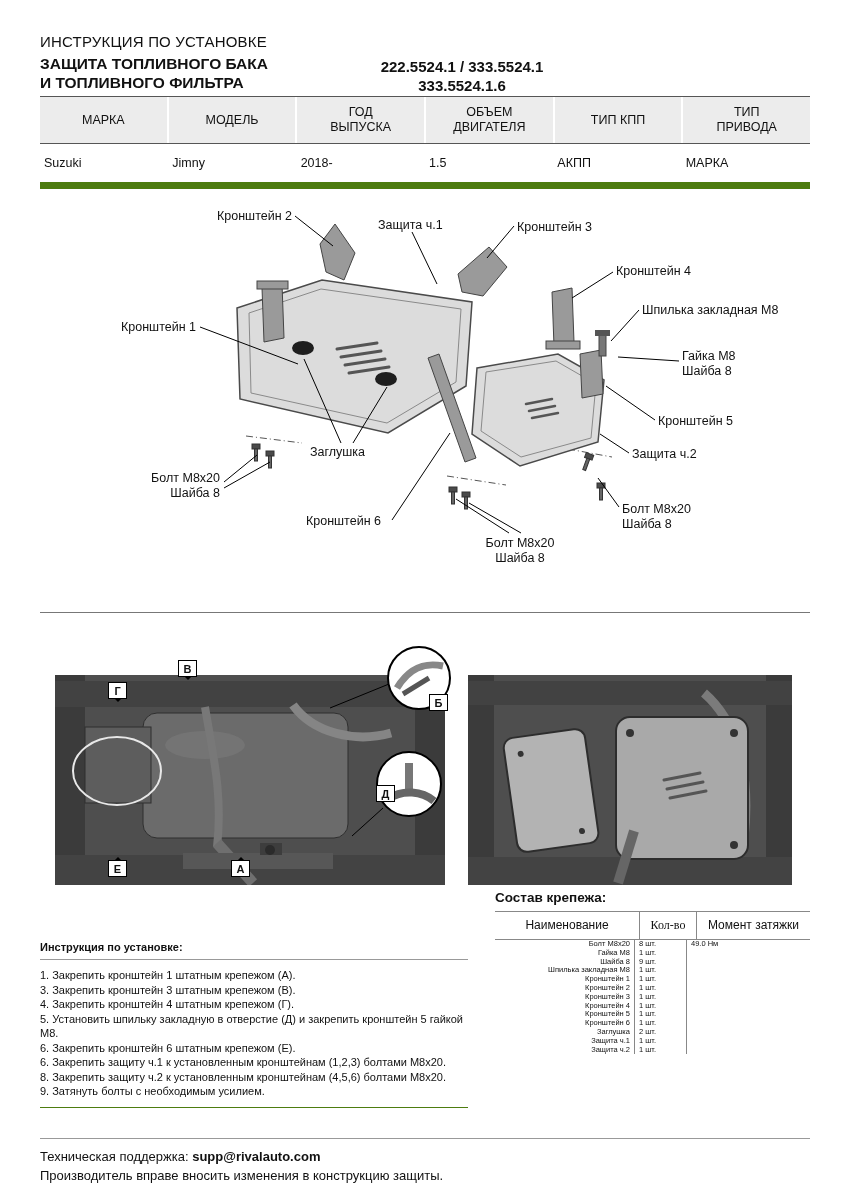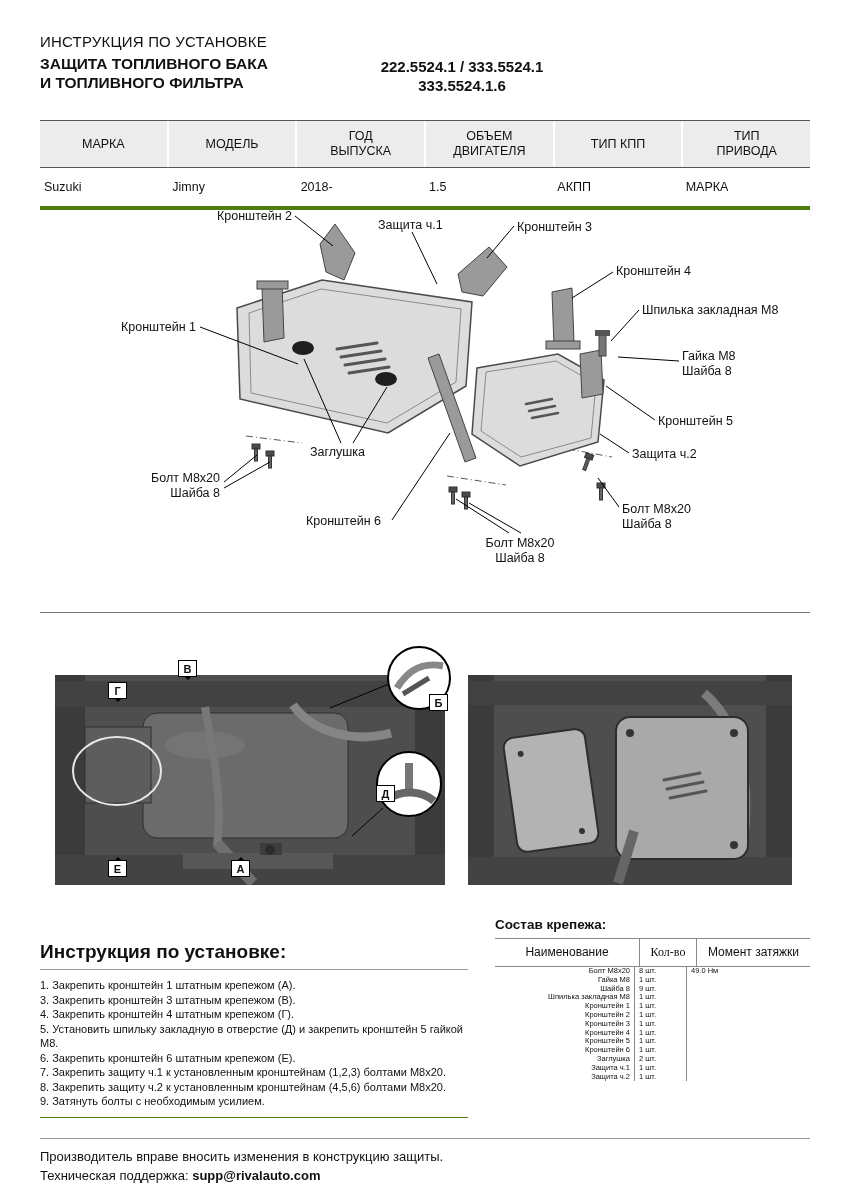--- a/index.html
+++ b/index.html
@@ -5,21 +5,21 @@
   html,body{margin:0;padding:0;background:#ffffff;}
   .page{position:relative;width:849px;height:1200px;background:#fff;font-family:"Liberation Sans",sans-serif;color:#111;overflow:hidden;}
 
   
   .header-left{position:absolute;left:40px;top:33px;}
   .h-line1{font-size:15px;letter-spacing:.2px;margin-bottom:4px;}
   .h-line2{font-size:15.5px;font-weight:700;line-height:19px;}
   .header-right{position:absolute;left:342px;top:57px;width:240px;text-align:center;font-weight:700;font-size:15px;line-height:19px;}
 
   
-  .vtable{position:absolute;left:40px;top:120px;width:770px;border-top:1px solid #555;border-bottom:4px solid #4d7c0f;}
+  .vtable{position:absolute;left:40px;top:96px;width:770px;border-top:1px solid #555;border-bottom:7px solid #4d7c0f;}
   .vhead{display:flex;border-bottom:1px solid #555;}
   .vh-cell{flex:1;background:#ececec;border-left:2px solid #fff;min-height:34px;padding:6px 4px;display:flex;align-items:center;justify-content:center;text-align:center;font-size:12.5px;white-space:pre-line;line-height:15px;}
   .vh-cell:first-child{border-left:none;}
   .vrow{display:flex;}
   .vr-cell{flex:1;padding:12px 4px;text-align:left;font-size:12.5px;}
 
   
   .diagram{position:absolute;left:0;top:196px;width:849px;height:408px;}
   .diagram svg{position:absolute;left:0;top:0;}
   .dlabel{position:absolute;font-size:12.5px;line-height:15px;white-space:pre-line;}
@@ -33,26 +33,26 @@
   .overlay-lines{position:absolute;left:0;top:0;width:849px;height:250px;pointer-events:none;z-index:2;}
   .callout{position:absolute;width:17px;height:15px;background:#fff;border:1px solid #000;font-size:11px;font-weight:700;display:flex;align-items:center;justify-content:center;z-index:4;}
   .arr-down::after{content:"";position:absolute;left:50%;top:100%;margin-left:-4px;border:4px solid transparent;border-top-color:#000;}
   .arr-up::after{content:"";position:absolute;left:50%;bottom:100%;margin-left:-4px;border:4px solid transparent;border-bottom-color:#000;}
   .mag{position:absolute;border-radius:50%;background:#fff;border:2px solid #000;overflow:hidden;z-index:3;}
   .mag-b{left:387px;top:-4px;width:60px;height:60px;}
   .mag-d{left:376px;top:101px;width:62px;height:62px;}
 
   
   .instructions{position:absolute;left:40px;top:941px;width:428px;}
-  .inst-title{font-weight:700;font-size:19px;margin-bottom:6px;}
+  .inst-title{font-weight:700;font-size:11px;margin-bottom:6px;}
   .inst-list{border-top:1px solid #999;border-bottom:1px solid #4d7c0f;padding:8px 0 8px 0;}
   .inst-step{font-size:11px;line-height:14.5px;}
 
   
-  .fasteners{position:absolute;left:495px;top:917px;width:315px;}
+  .fasteners{position:absolute;left:495px;top:890px;width:315px;}
   .fast-title{font-weight:700;font-size:13.5px;margin-bottom:6px;}
   .fast-head{display:flex;border-top:1px solid #888;border-bottom:1px solid #888;}
   .fh{padding:6px 2px;font-size:12px;text-align:center;}
   .fh-name{width:140px;border-right:1px solid #888;}
   .fh-qty{width:52px;border-right:1px solid #888;font-family:Liberation Serif, serif;}
   .fh-torque{flex:1;}
   .fr{display:flex;}
   .fc{font-size:7.5px;line-height:8.8px;padding:0 4px;}
   .fc-name{width:140px;text-align:right;border-right:1px solid #888;box-sizing:border-box;}
   .fc-qty{width:52px;text-align:left;border-right:1px solid #888;box-sizing:border-box;}
@@ -300,21 +300,21 @@
   </div>
 
   <div class="instructions">
     <div class="inst-title">Инструкция по установке:</div>
     <div class="inst-list">
       <div class="inst-step">1. Закрепить кронштейн 1 штатным крепежом (А).</div>
       <div class="inst-step">3. Закрепить кронштейн 3 штатным крепежом (В).</div>
       <div class="inst-step">4. Закрепить кронштейн 4 штатным крепежом (Г).</div>
       <div class="inst-step">5. Установить шпильку закладную в отверстие (Д) и закрепить кронштейн 5 гайкой М8.</div>
       <div class="inst-step">6. Закрепить кронштейн 6 штатным крепежом (Е).</div>
-      <div class="inst-step">7. Закрепить защиту ч.1 к установленным кронштейнам (1,2,3) болтами М8х20.</div>
+      <div class="inst-step">6. Закрепить защиту ч.1 к установленным кронштейнам (1,2,3) болтами М8х20.</div>
       <div class="inst-step">8. Закрепить защиту ч.2 к установленным кронштейнам (4,5,6) болтами М8х20.</div>
       <div class="inst-step">9. Затянуть болты с необходимым усилием.</div>
     </div>
   </div>
 
   <div class="fasteners">
     <div class="fast-title">Состав крепежа:</div>
     <div class="fast-head">
       <div class="fh fh-name">Наименование</div>
       <div class="fh fh-qty">Кол-во</div>
@@ -383,17 +383,17 @@
         </div>
       <div class="fr">
           <div class="fc fc-name">Защита ч.2</div>
           <div class="fc fc-qty">1 шт.</div>
           <div class="fc fc-torque"></div>
         </div>
     </div>
   </div>
 
   <div class="footer">
+    <div class="f-line"><span>Техническая поддержка: </span><span class="f-email">supp@rivalauto.com</span></div>
     <div class="f-line">Производитель вправе вносить изменения в конструкцию защиты.</div>
-    <div class="f-line"><span>Техническая поддержка: </span><span class="f-email">supp@rivalauto.com</span></div>
   </div>
 
 </div>
 
 </body></html>

